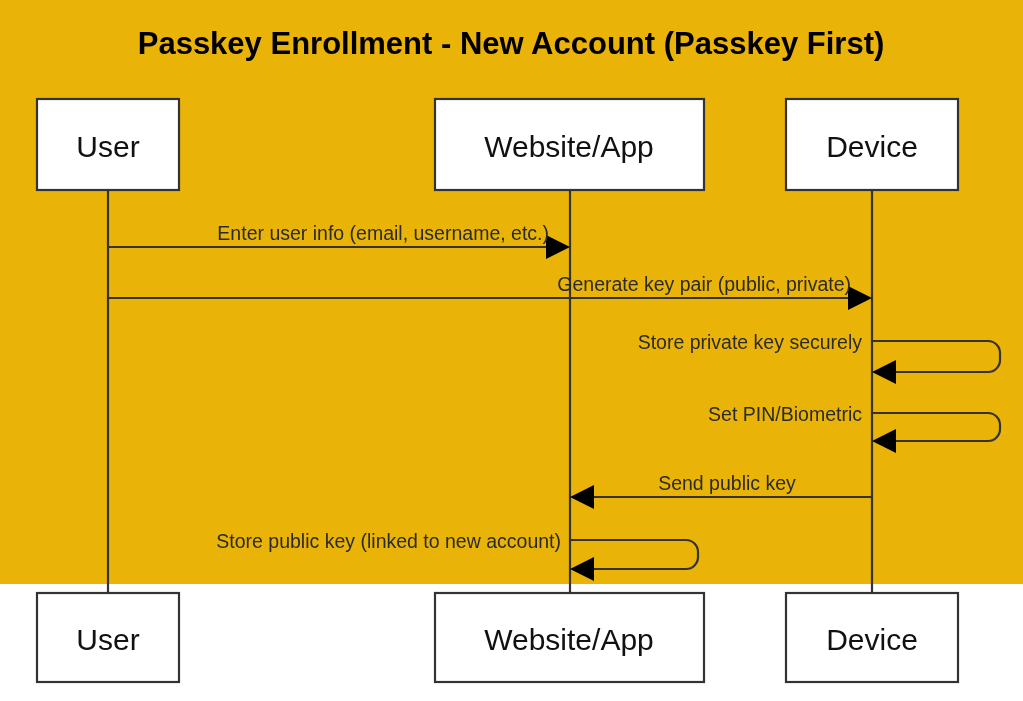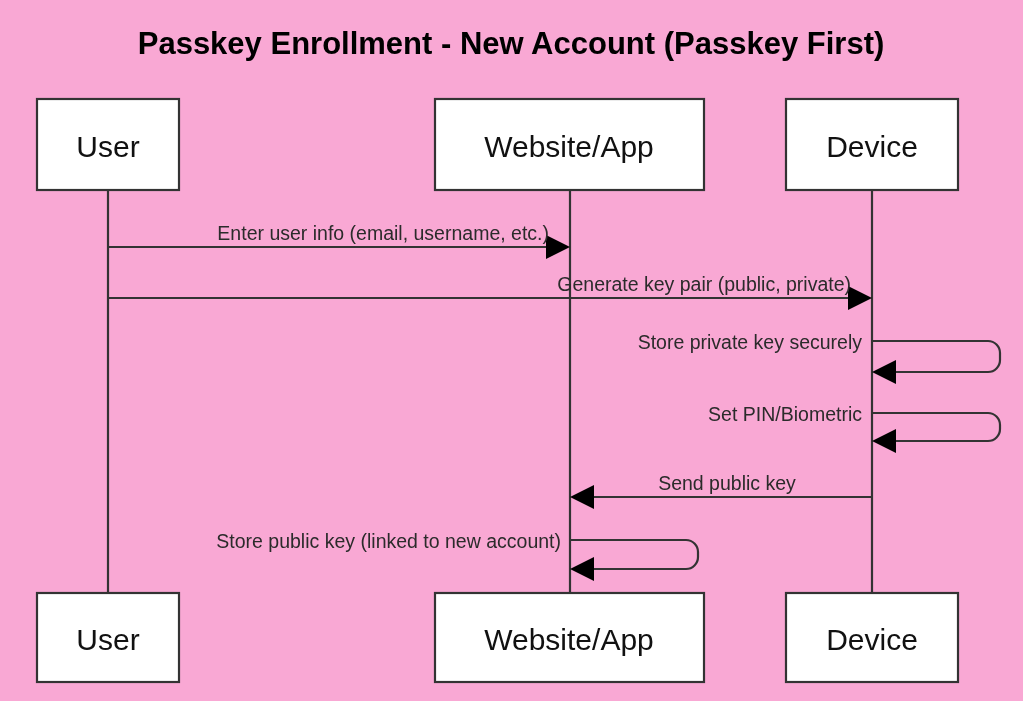--- a/index.html
+++ b/index.html
@@ -9,22 +9,22 @@
   }
   body {
     width: 1023px;
     height: 701px;
     font-family: "Liberation Sans", sans-serif;
     overflow: hidden;
   }
   #diagram-root {
     position: relative;
     width: 1023px;
-    height: 701px;
-    background: #f9a8d4;
+    height: 584px;
+    background: #eab308;
   }
   svg.seq-canvas {
     display: block;
     width: 1023px;
     height: 701px;
   }
   .dg-title {
     font-family: "Liberation Sans", sans-serif;
     font-weight: bold;
     font-size: 31px;

